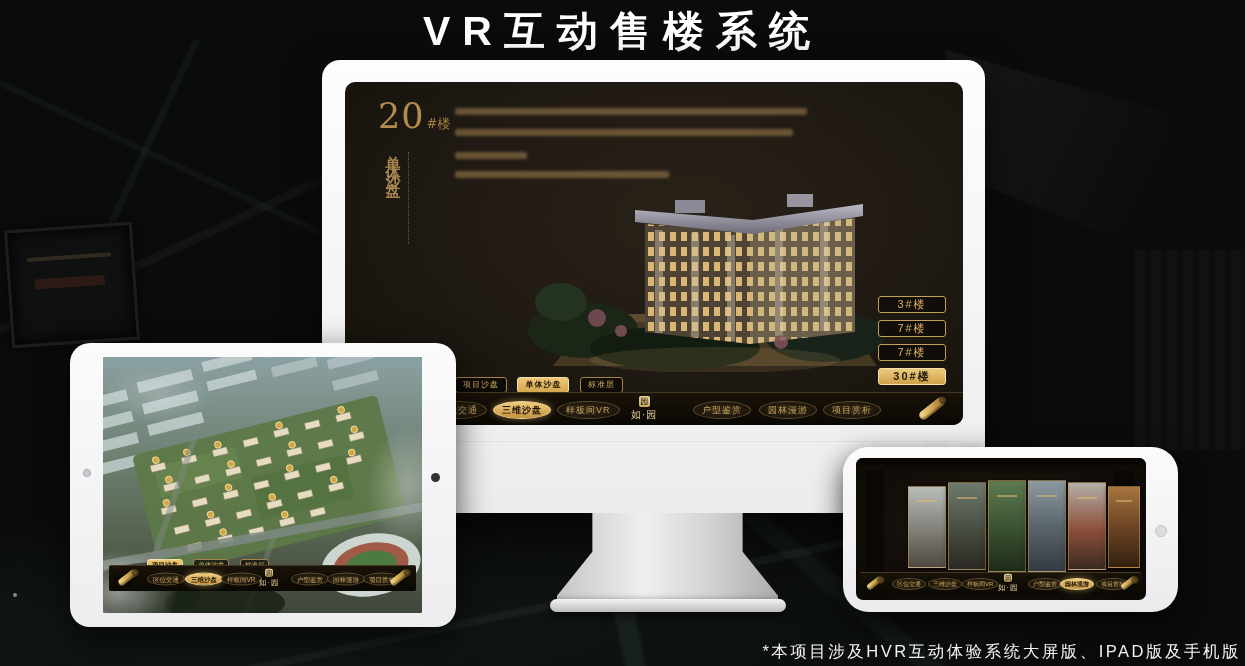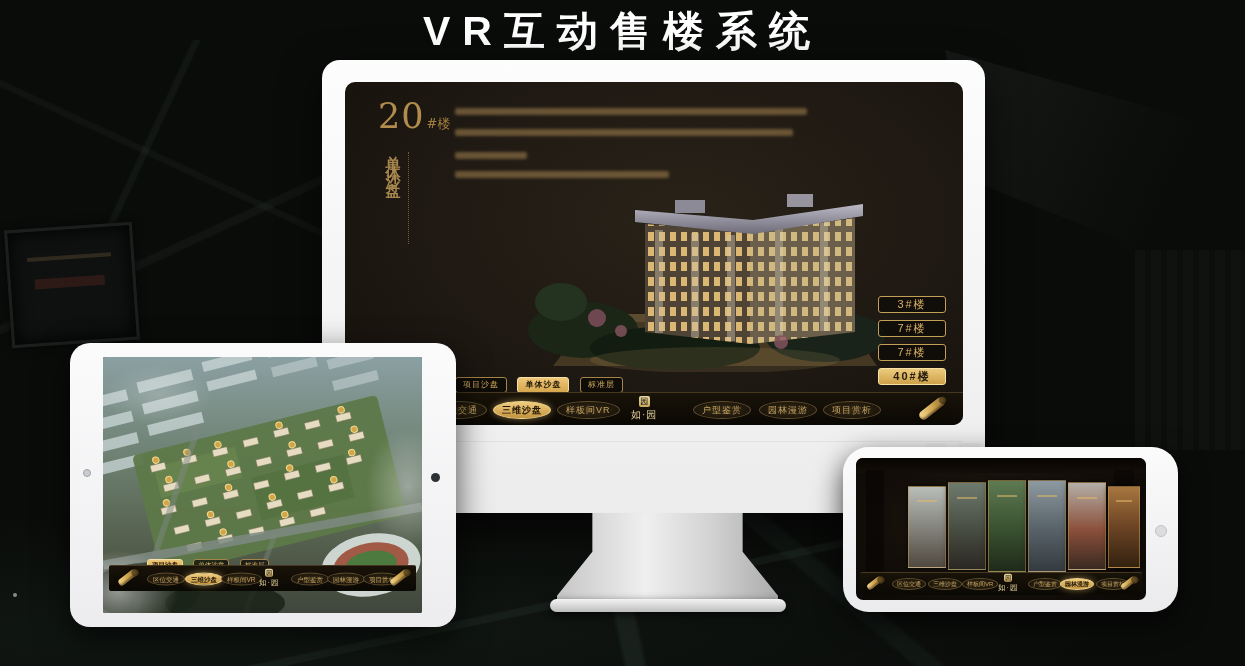--- a/index.html
+++ b/index.html
@@ -176,21 +176,21 @@
         <circle cx="72" cy="164" r="9" fill="#7e4e5c" opacity="0.85"></circle>
         <circle cx="96" cy="177" r="6" fill="#8a5562" opacity="0.8"></circle>
         <circle cx="256" cy="188" r="7" fill="#8a5562" opacity="0.8"></circle>
         <ellipse cx="190" cy="206" rx="125" ry="13" fill="#e8c27a" opacity="0.12"></ellipse>
       </svg>
 
       <div class="abs" style="left:533px;top:214px;">
         <div class="fbtn">3#楼</div>
         <div class="fbtn">7#楼</div>
         <div class="fbtn">7#楼</div>
-        <div class="fbtn active">40#楼</div>
+        <div class="fbtn active">30#楼</div>
       </div>
 
       <div class="abs" style="left:110px;top:291px;white-space:nowrap;text-align:center;">
         <span class="pill">项目沙盘</span>
         <span class="pill active">单体沙盘</span>
         <span class="pill">标准层</span>
       </div>
 
       <div class="menu-bar" style="left:0;top:310px;width:618px;height:33px;">
         <div class="mi" style="left:84px;"><span>区位交通</span></div>
@@ -386,13 +386,14 @@
           <span class="logo-text">如·园</span>
         </div>
         <div class="mi xs" style="left:168px;"><span>户型鉴赏</span></div>
         <div class="mi xs active" style="left:200px;"><span>园林漫游</span></div>
         <div class="mi xs" style="left:236px;"><span>项目赏析</span></div>
         <div class="scroll xs" style="right:5px;top:7px;"></div>
       </div>
     </div>
   </div>
 
+  <div class="abs footnote">*本项目涉及HVR互动体验系统大屏版、IPAD版及手机版</div>
 </div>
 
 </body></html>

